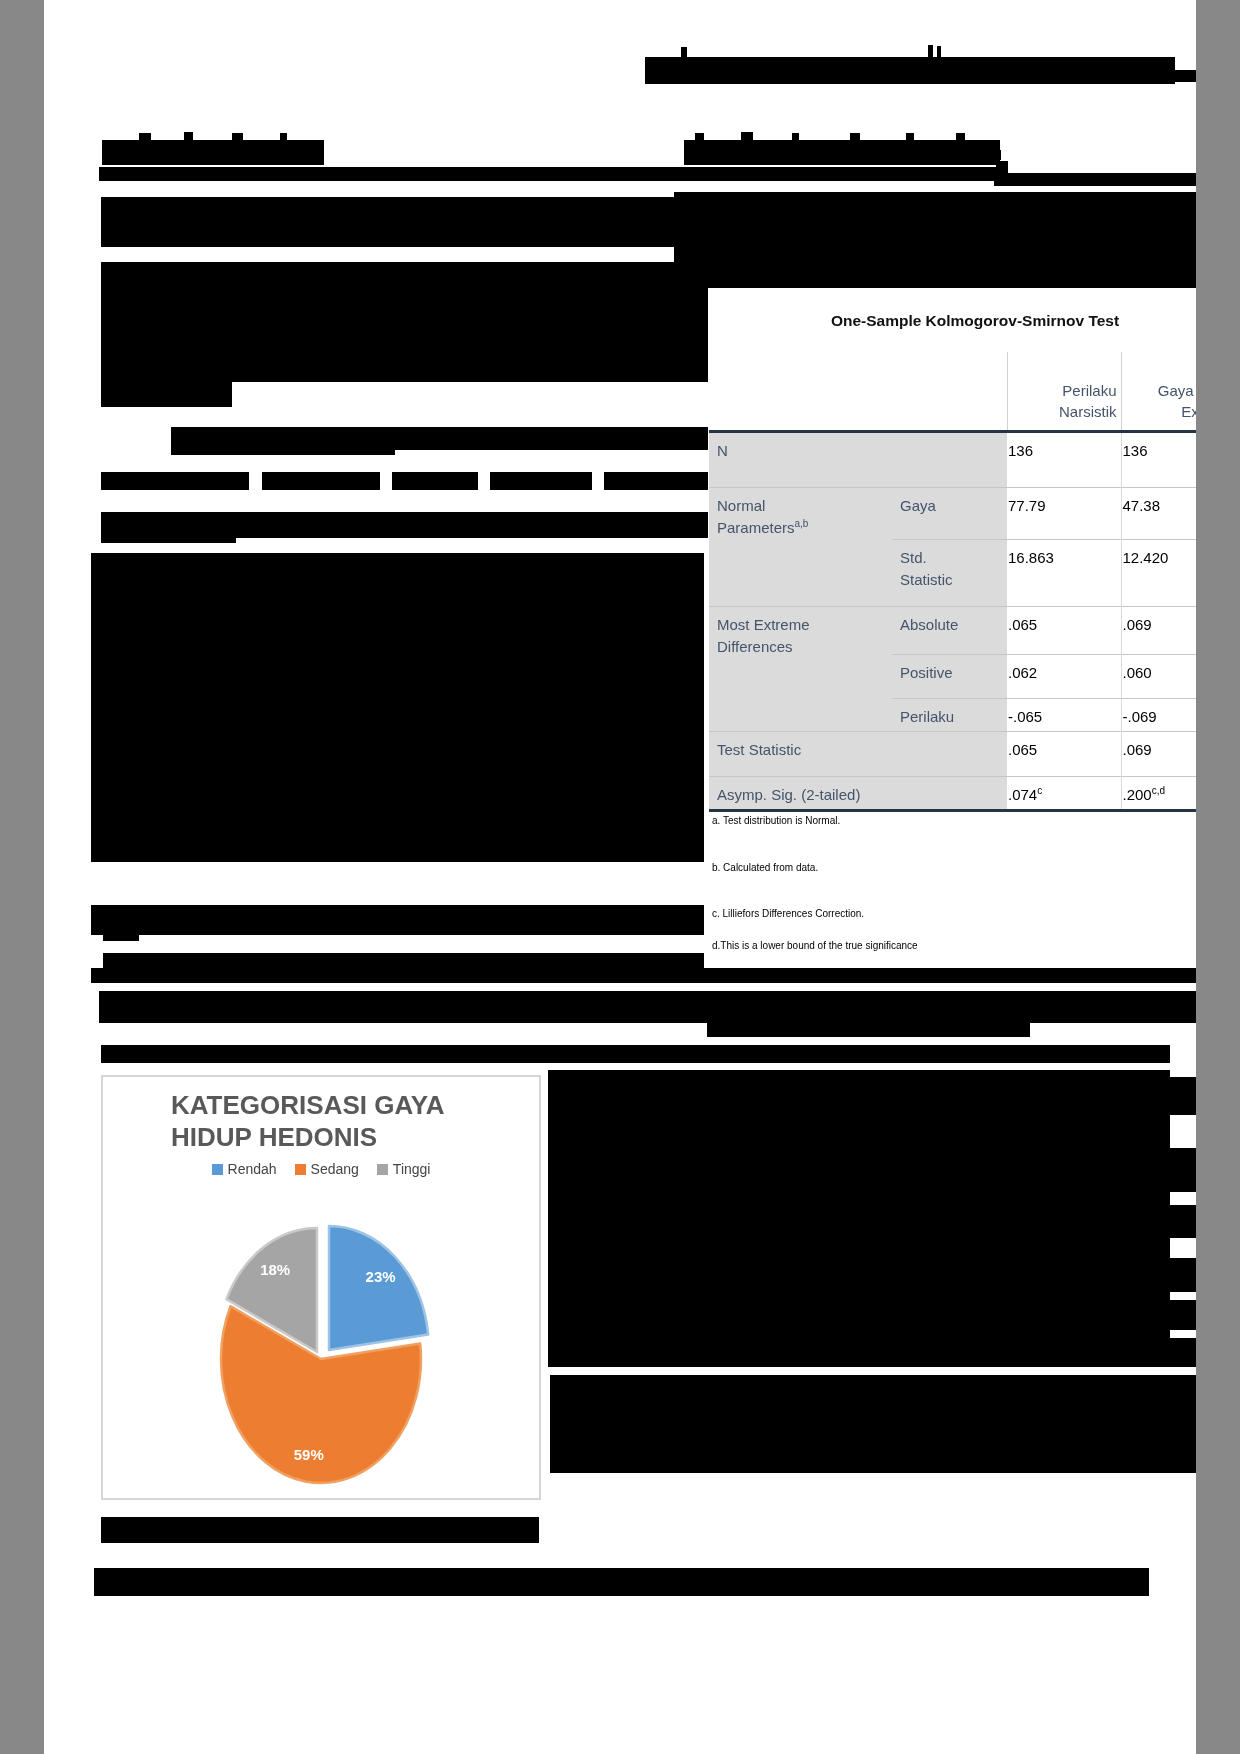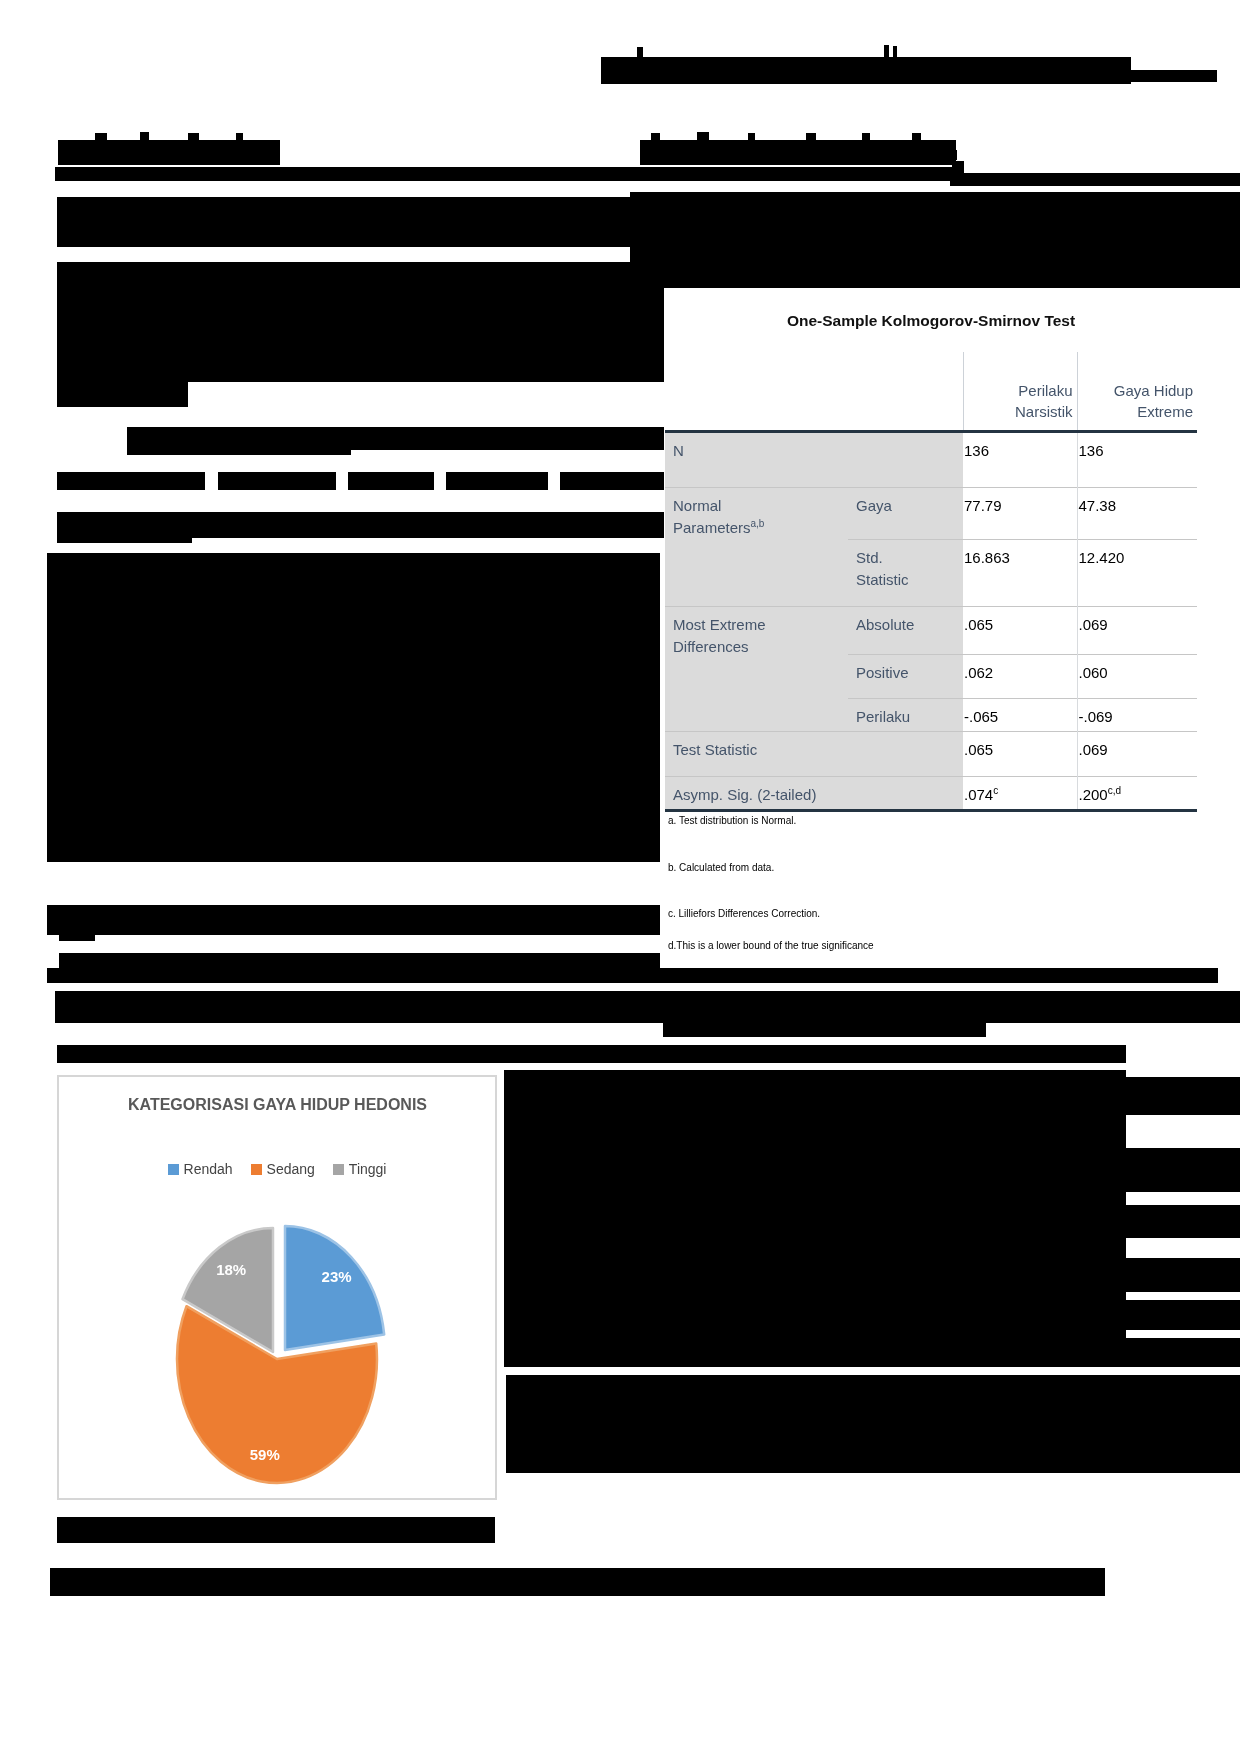--- a/index.html
+++ b/index.html
@@ -1,17 +1,17 @@
 <!DOCTYPE html>
 <html><head>
 <meta charset="utf-8">
 <style>
   html,body{margin:0;padding:0;background:#888;}
   .page{
-    position:relative;width:1240px;height:1754px;margin:0 auto;
+    position:relative;width:1152px;height:1754px;margin:0 auto;
     background:#ffffff;overflow:hidden;
     font-family:"Liberation Sans",sans-serif;
   }
   .redact{position:absolute;background:#000;}
 
   
   .ks-title{
     position:absolute;left:665px;top:312px;width:532px;
     text-align:center;font-size:15.5px;font-weight:bold;color:#111;
   }
@@ -38,22 +38,22 @@
 
   .fn{position:absolute;left:668px;font-size:10px;color:#000;}
 
   
   .chart-box{
     position:absolute;left:57px;top:1075px;width:440px;height:425px;
     background:#fff;border:2px solid #D6D6D6;box-sizing:border-box;
   }
   .chart-title{
     position:absolute;top:12px;left:50%;transform:translateX(-50%);
-    width:300px;text-align:right;
-    font-size:16px;font-weight:bold;color:#595959;line-height:32px;
+    width:300px;text-align:left;
+    font-size:26px;font-weight:bold;color:#595959;line-height:32px;
   }
   .chart-legend{
     position:absolute;top:84px;left:0;width:100%;
     display:flex;justify-content:center;gap:18px;
     font-size:14px;color:#444;
   }
   .legend-item{display:flex;align-items:center;}
   .legend-swatch{width:11px;height:11px;display:inline-block;margin-right:5px;}
   .pie-svg{position:absolute;left:0;top:0;}
 </style>

